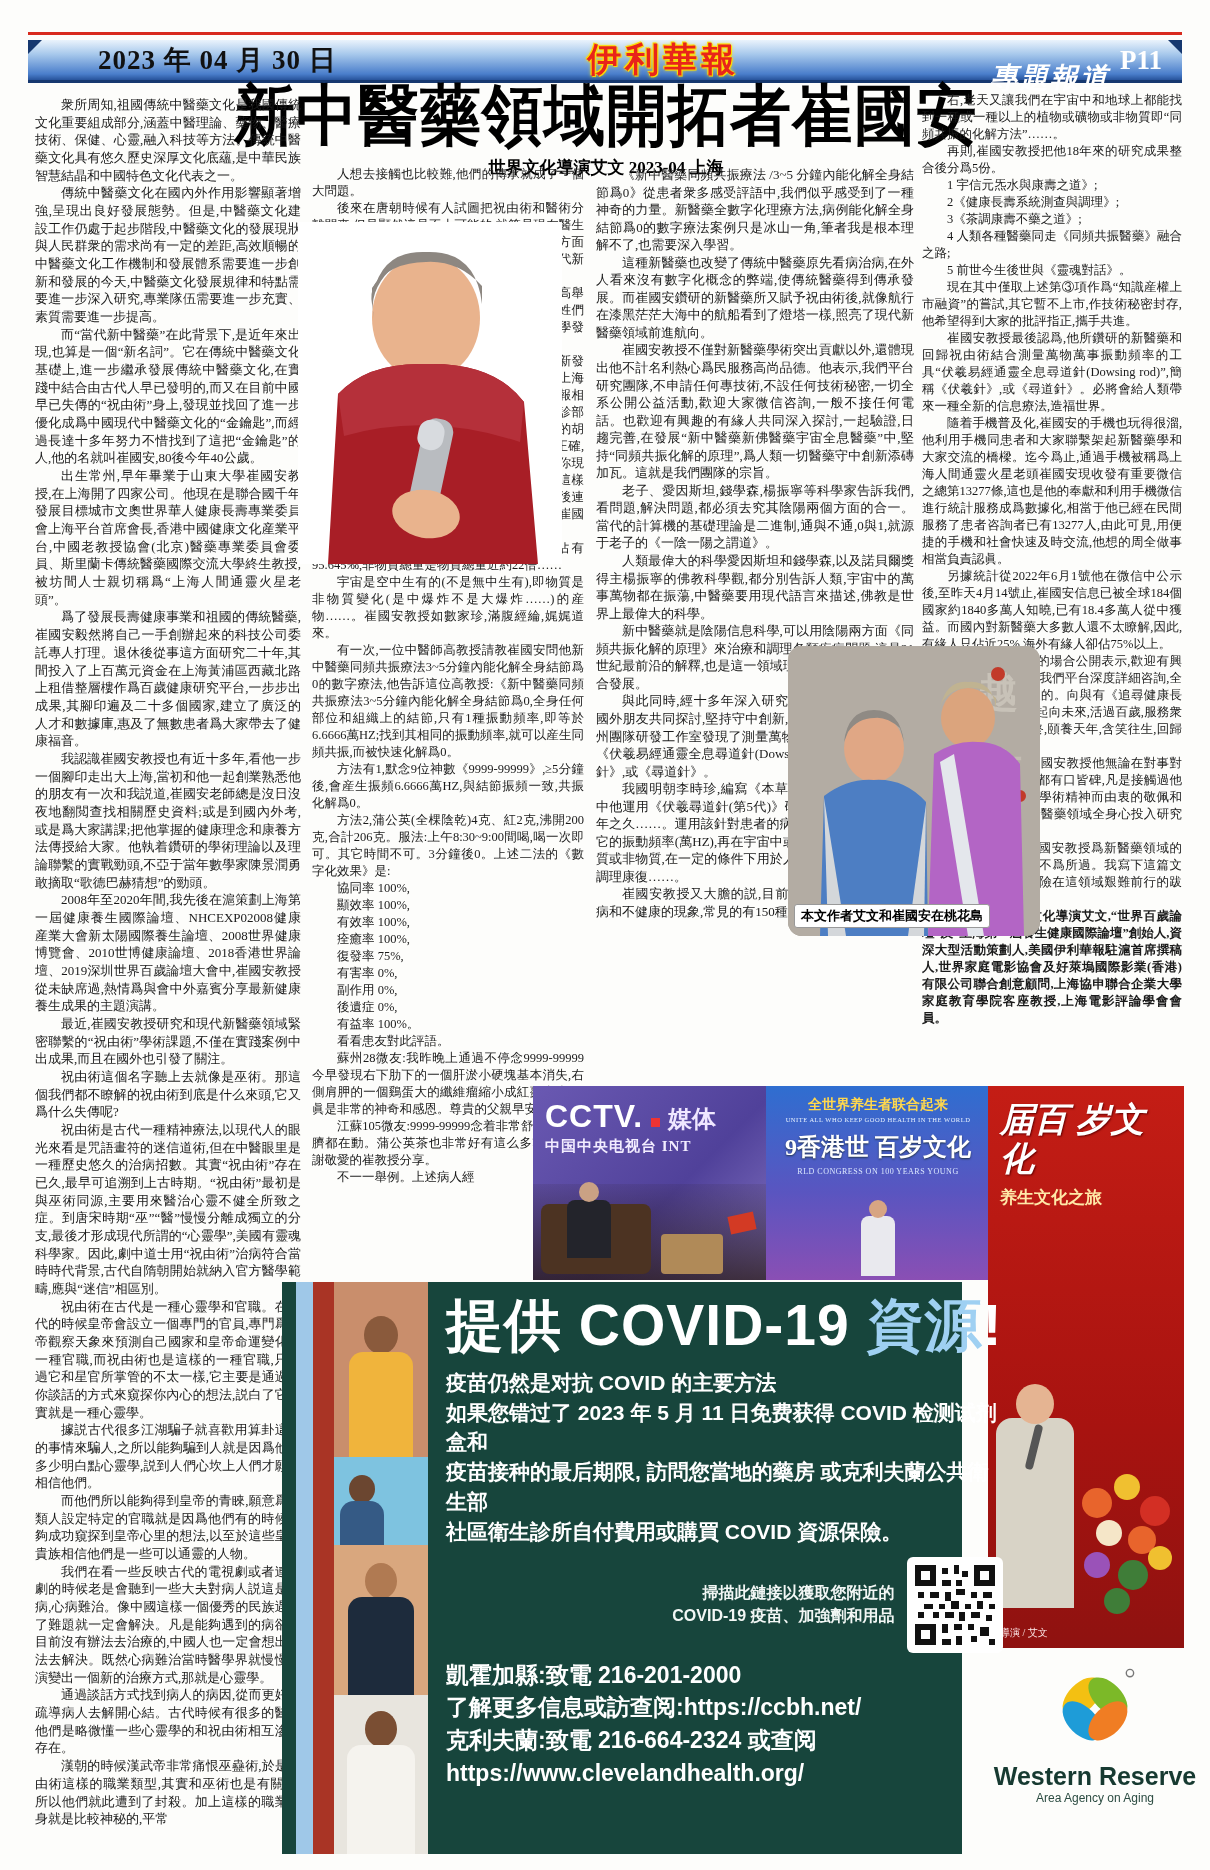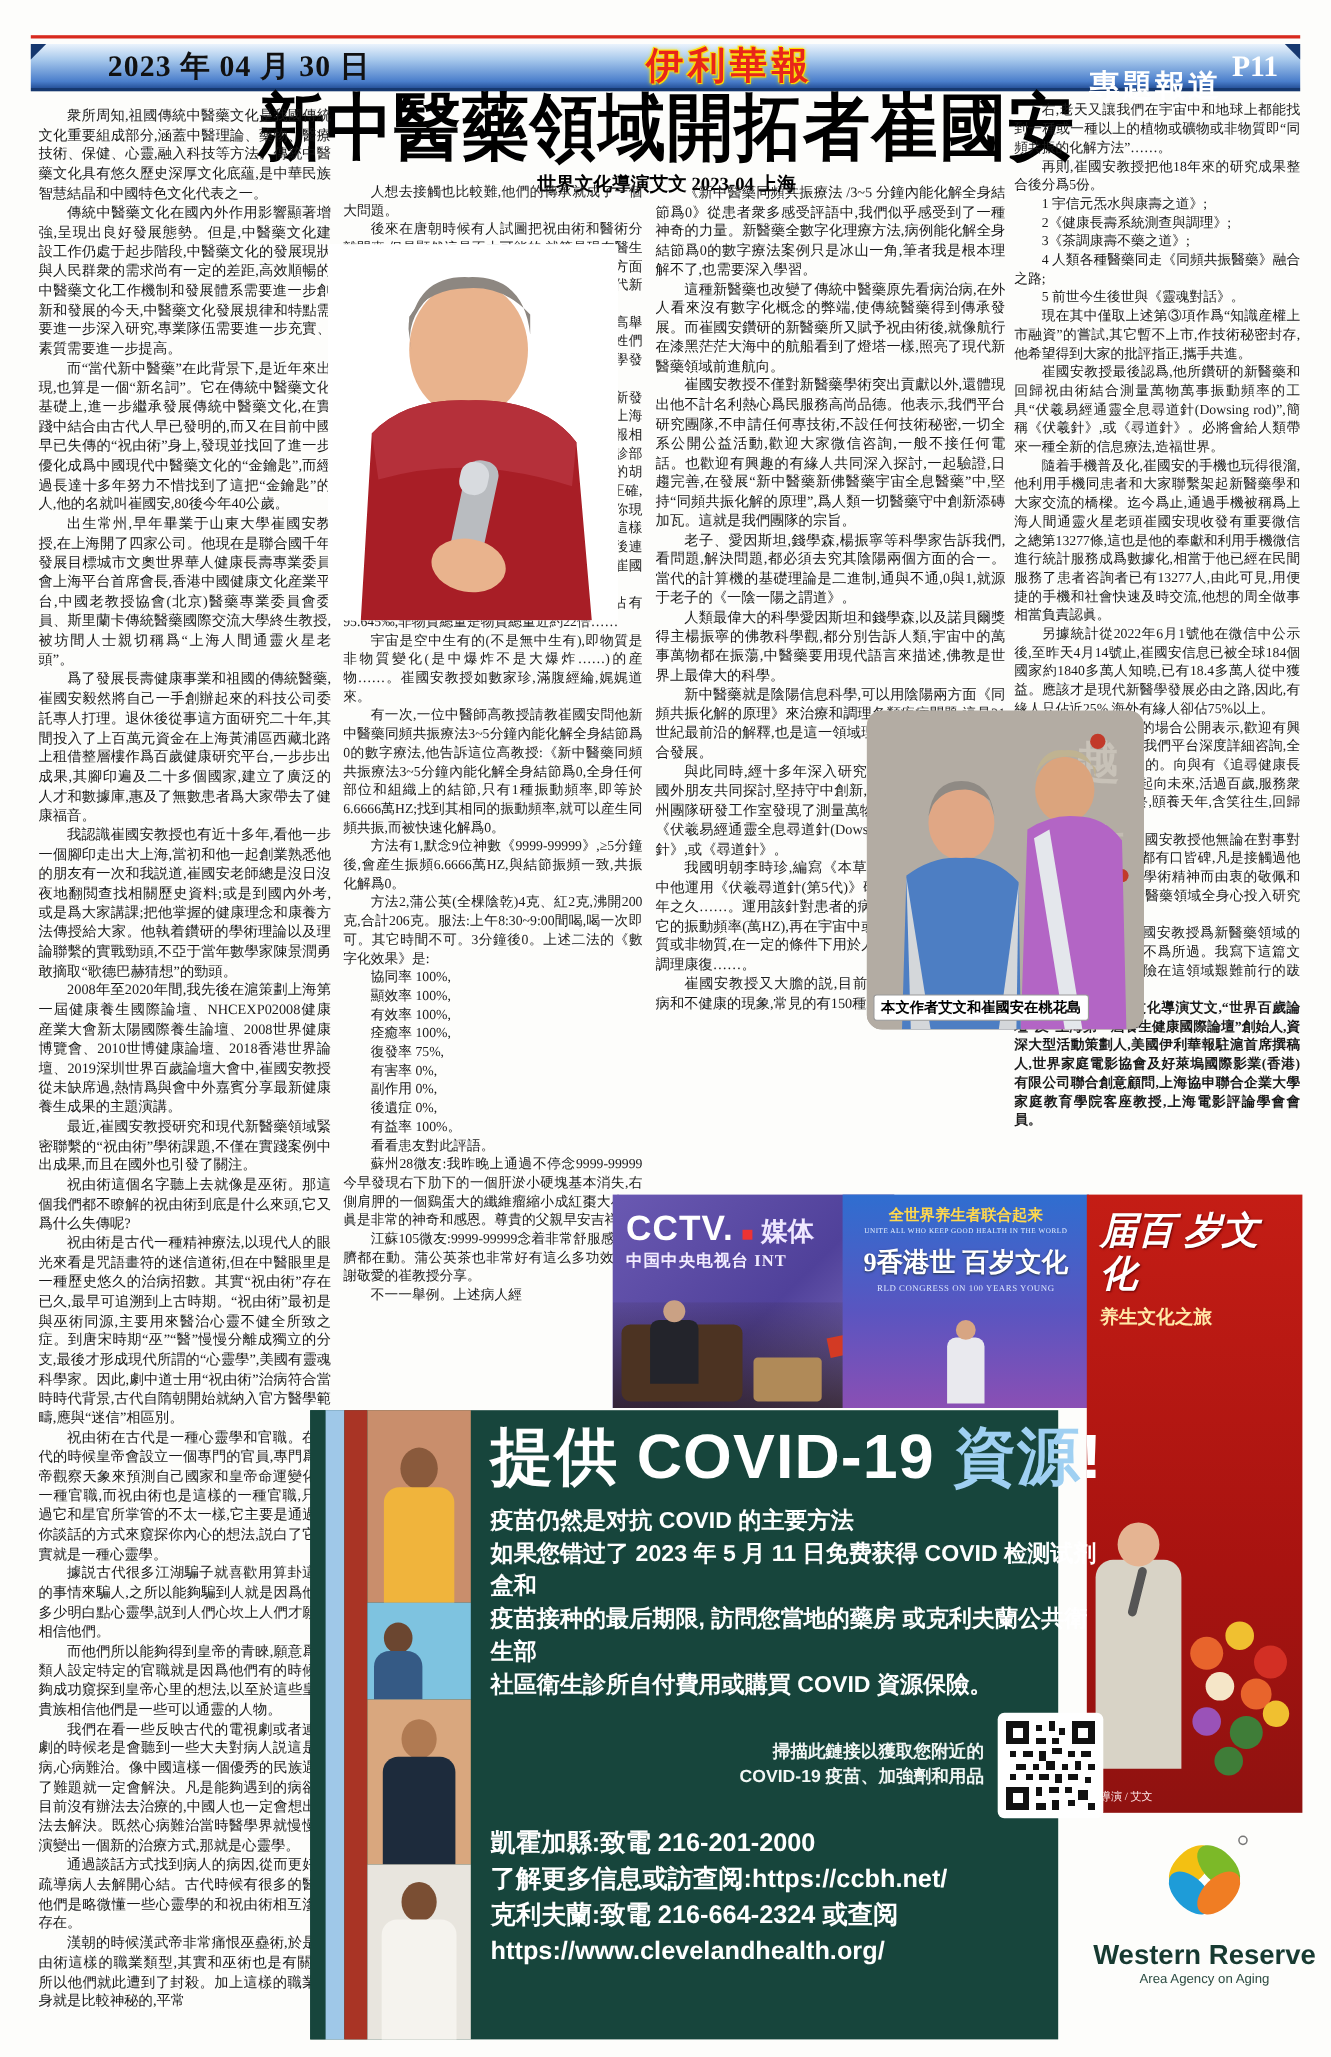--- a/index.html
+++ b/index.html
@@ -11,21 +11,21 @@
   #mast-bar{left:28px;top:40px;width:1154px;height:40px;
     background:linear-gradient(180deg,#eaf3fc 0%,#a8c9ec 35%,#4a7ecb 85%,#27539b 100%);
     border-bottom:3px solid #16386f;display:flex;align-items:center;justify-content:space-between;}
   #mast-bar:before,#mast-bar:after{content:"";position:absolute;top:0;width:0;height:0;border-style:solid;}
   #mast-bar:before{left:0;border-width:14px 14px 0 0;border-color:#16386f transparent transparent transparent;}
   #mast-bar:after{right:0;border-width:0 14px 14px 0;border-color:transparent #16386f transparent transparent;}
   .mast-date{font-size:27px;font-weight:700;color:#111;padding-left:26px;letter-spacing:1px;margin-left:44px;}
   .mast-name{font-size:34px;font-weight:900;color:#e8251a;letter-spacing:4px;
     text-shadow:0 0 2px #ffe400,0 0 4px #ffe400,1px 1px 0 #ffd400,-1px -1px 0 #ffd400;}
   .mast-right{padding-right:20px;display:flex;align-items:center;gap:10px;}
-  .mast-section{font-size:28px;font-weight:700;color:#fff;letter-spacing:2px;margin-top:36px;}
+  .mast-section{font-size:28px;font-style:italic;font-weight:700;color:#fff;letter-spacing:2px;margin-top:36px;}
   .mast-page{font-size:27px;font-weight:700;color:#fff;}
   
   #headline-block{left:228px;top:82px;width:756px;text-align:center;}
   #headline{font-size:61px;font-weight:900;letter-spacing:1px;line-height:1.02;color:#000;
     font-family:"Liberation Sans","DejaVu Sans",sans-serif;transform:scaleY(1.08);transform-origin:top;white-space:nowrap;}
   #byline{font-size:17px;font-weight:700;margin-top:12px;color:#000;}
   
   .newscol{position:absolute;overflow:hidden;text-align:justify;color:#1a1a1a;}
   .newscol p{margin:0;text-indent:2em;}
   #col1{left:35px; top:96px; width:266px;height:1760px;font-size:13px;line-height:1.36;}
@@ -33,21 +33,21 @@
   #col3{left:596px;top:166px;width:318px;height:912px;font-size:13px;line-height:1.35;}
   #col4{left:922px;top:92px; width:260px;height:988px;font-size:12.5px;line-height:1.36;}
   #col4 p:last-child{font-weight:700;}
   
   .photo{position:absolute;overflow:hidden;}
   #photo-speaker{left:298px;top:222px;width:264px;height:342px;background:#fff;}
   #photo-island{left:788px;top:646px;width:252px;height:290px;border-radius:14px;
     background:linear-gradient(160deg,#c6bfb6,#aba49b 60%,#968f86);}
   .island-caption{position:absolute;left:6px;bottom:8px;background:#fff;border:1px solid #999;
     padding:2px 6px;font-size:13px;font-weight:700;color:#000;border-radius:3px;}
-  #photo-cctv{left:557px;top:1086px;width:256px;height:194px;
+  #photo-cctv{left:533px;top:1086px;width:256px;height:194px;
     background:linear-gradient(135deg,#6a59b2 0%,#50419a 55%,#8b7cc8 100%);}
   .cctv-row1{display:flex;align-items:baseline;gap:8px;padding:12px 10px 0 12px;}
   .cctv-logo{font-size:32px;font-weight:900;color:#fff;font-family:"Liberation Sans",sans-serif;letter-spacing:1px;}
   .cctv-dot{width:9px;height:9px;background:#e33;display:inline-block;}
   .cctv-media{font-size:24px;color:#efe7ff;font-weight:700;}
   .cctv-row2{padding:2px 12px;font-size:15px;color:#f2ecff;font-weight:700;letter-spacing:1px;}
   .cctv-scene{position:absolute;left:0;bottom:0;width:100%;height:96px;
     background:linear-gradient(180deg,rgba(40,25,20,.1),rgba(40,25,20,.75));}
   .couch{position:absolute;left:8px;bottom:6px;width:110px;height:70px;background:#4c3322;border-radius:8px;}
   .figure1{position:absolute;left:34px;bottom:22px;width:44px;height:58px;background:#23242b;border-radius:8px 8px 0 0;}
@@ -187,21 +187,21 @@
     <p>右,老天又讓我們在宇宙中和地球上都能找到一種或一種以上的植物或礦物或非物質即“同頻共振的化解方法”……。</p>
     <p>再則,崔國安教授把他18年來的研究成果整合後分爲5份。</p>
     <p>1 宇信元炁水與康壽之道》;</p>
     <p>2《健康長壽系統測查與調理》;</p>
     <p>3《茶調康壽不藥之道》;</p>
     <p>4 人類各種醫藥同走《同頻共振醫藥》融合之路;</p>
     <p>5 前世今生後世與《靈魂對話》。</p>
     <p>現在其中僅取上述第③項作爲“知識産權上市融資”的嘗試,其它暫不上市,作技術秘密封存,他希望得到大家的批評指正,攜手共進。</p>
     <p>崔國安教授最後認爲,他所鑽研的新醫藥和回歸祝由術結合測量萬物萬事振動頻率的工具“伏羲易經通靈全息尋道針(Dowsing rod)”,簡稱《伏羲針》,或《尋道針》。必將會給人類帶來一種全新的信息療法,造福世界。</p>
     <p>隨着手機普及化,崔國安的手機也玩得很溜,他利用手機同患者和大家聯繫架起新醫藥學和大家交流的橋樑。迄今爲止,通過手機被稱爲上海人間通靈火星老頭崔國安現收發有重要微信之總第13277條,這也是他的奉獻和利用手機微信進行統計服務成爲數據化,相當于他已經在民間服務了患者咨詢者已有13277人,由此可見,用便捷的手機和社會快速及時交流,他想的周全做事相當負責認眞。</p>
-    <p>另據統計從2022年6月1號他在微信中公示後,至昨天4月14號止,崔國安信息已被全球184個國家約1840多萬人知曉,已有18.4多萬人從中獲益。應該才是現代新醫學發展必由之路,因此,有緣人只佔近25%,海外有緣人卻佔75%以上。</p>
+    <p>另據統計從2022年6月1號他在微信中公示後,至昨天4月14號止,崔國安信息已被全球184個國家約1840多萬人知曉,已有18.4多萬人從中獲益。而國內對新醫藥大多數人還不太瞭解,因此,有緣人只佔近25%,海外有緣人卻佔75%以上。</p>
     <p>崔國安曾在不同的場合公開表示,歡迎有興趣的專家和有緣人,向我們平台深度詳細咨詢,全系公益活動,分文不取的。向與有《追尋健康長壽認知理念者》們一起向未來,活過百歲,服務衆生,延年益壽,無疾而終,頤養天年,含笑往生,回歸本源。</p>
     <p>毫不夸張地説,崔國安教授他無論在對事對人執着認眞負責方面都有口皆碑,凡是接觸過他的人都對他的專業和學術精神而由衷的敬佩和贊譽,我更對他紮進新醫藥領域全身心投入研究實戰的精神五體投地。</p>
     <p>從客觀上評價崔國安教授爲新醫藥領域的領軍人物和開拓者也不爲所過。我寫下這篇文章也是向這位不畏艱險在這領域艱難前行的跋涉者致敬。</p>
     <p>本文作者:世界文化導演艾文,“世界百歲論壇”及“上海第一屆養生健康國際論壇”創始人,資深大型活動策劃人,美國伊利華報駐滬首席撰稿人,世界家庭電影協會及好萊塢國際影業(香港)有限公司聯合創意顧問,上海協申聯合企業大學家庭教育學院客座教授,上海電影評論學會會員。</p>
   </div>
 
 <div class="photo" id="photo-speaker">
   <svg width="264" height="342" viewBox="0 0 264 342">
     <rect width="264" height="342" fill="#ffffff"></rect>
     <ellipse cx="128" cy="96" rx="54" ry="62" fill="#e9b38d"></ellipse>

